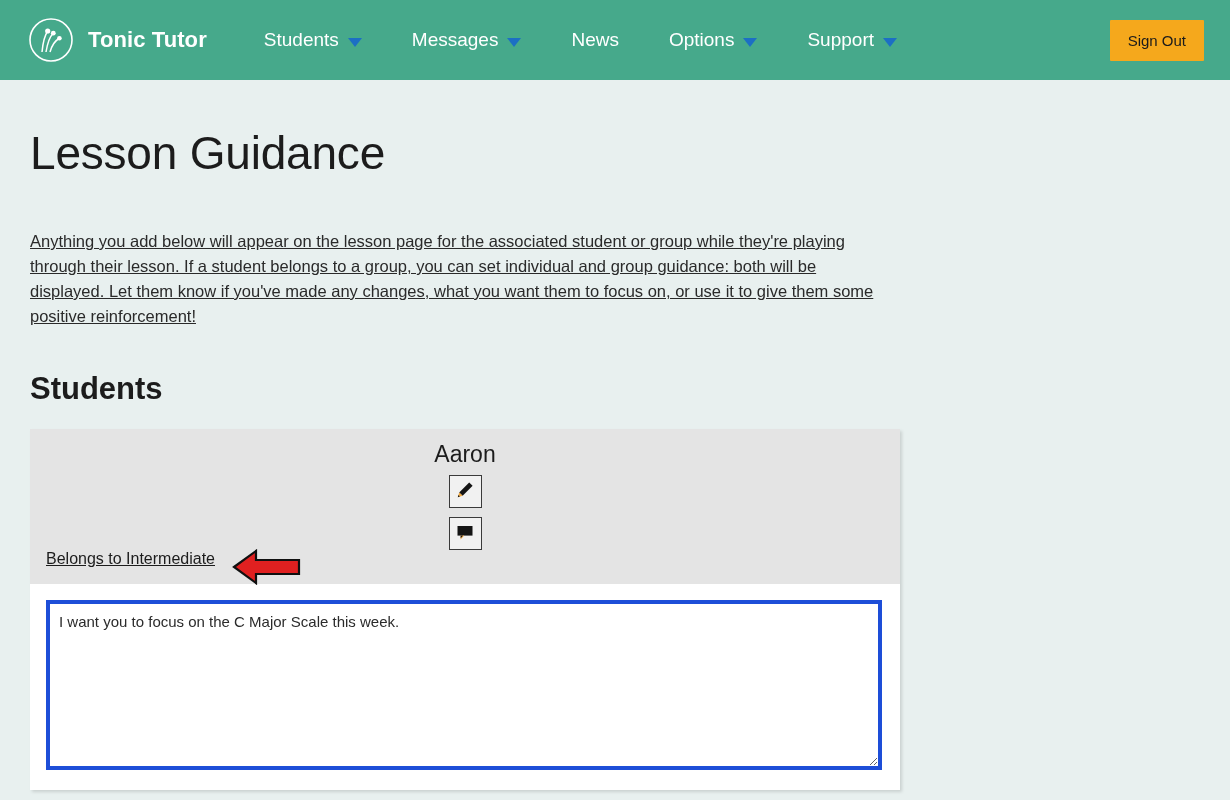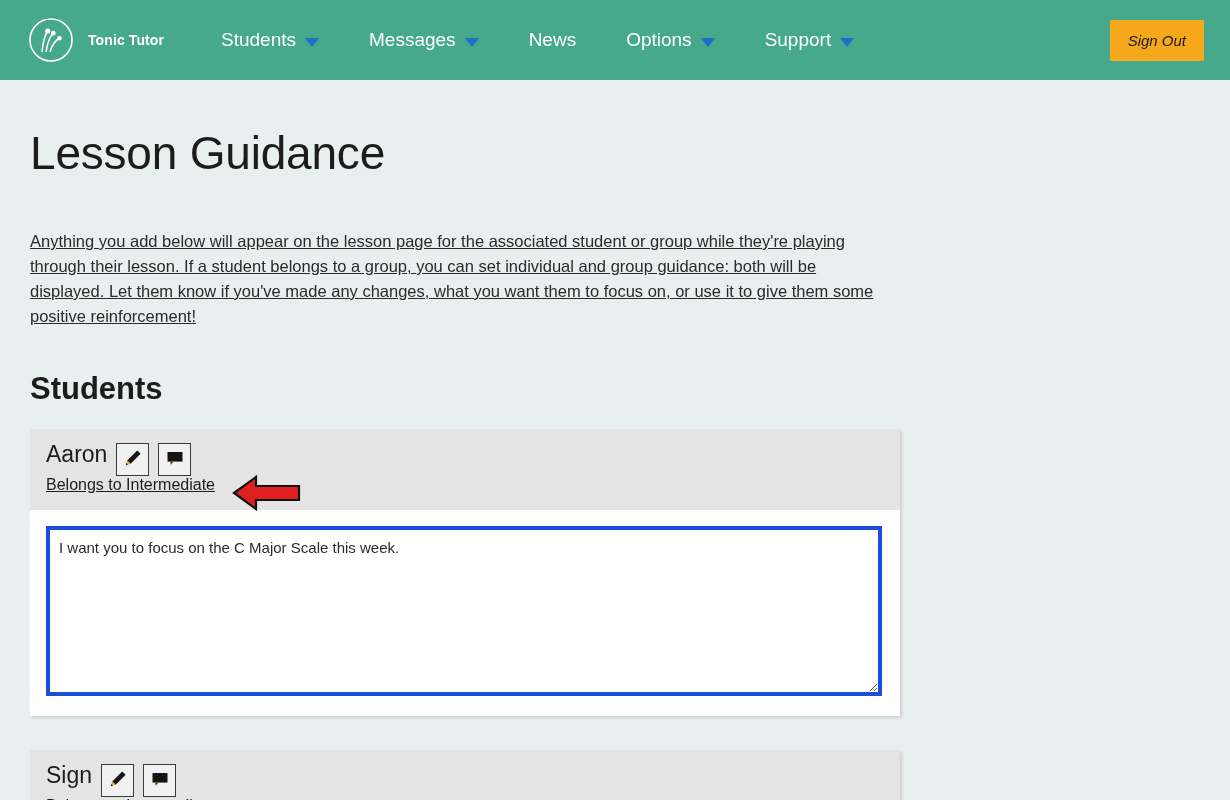--- a/index.html
+++ b/index.html
@@ -31,21 +31,21 @@
     gap: 14px;
     margin-right: 32px;
   }
   .logo {
     width: 46px;
     height: 46px;
     flex: 0 0 46px;
   }
   .brand-name {
     color: #ffffff;
-    font-size: 14px;
+    font-size: 22px;
     font-weight: bold;
     letter-spacing: .1px;
     white-space: nowrap;
   }
   .nav-items {
     display: flex;
     align-items: center;
     gap: 0px;
   }
   .nav-item {
@@ -75,21 +75,20 @@
     background: #f5a81c;
     color: #1b1b1b;
     border: none;
     font-family: "Liberation Sans", sans-serif;
     font-size: 15px;
     padding: 0 18px;
     height: 41px;
     line-height: 41px;
     cursor: pointer;
     border-radius: 1px;
-    font-style: italic;
   }
 
   
   .page {
     padding: 0 30px;
   }
   .page-title {
     font-size: 46px;
     font-weight: 400;
     color: #1c1c1c;
@@ -119,22 +118,23 @@
     box-shadow: 2px 2px 3px rgba(0,0,0,.13);
     margin-bottom: 34px;
   }
   .card-head {
     background: #e4e4e4;
     padding: 14px 16px 16px 16px;
     position: relative;
   }
   .name-row {
     display: flex;
-    align-items: flex-start;
+    align-items: center;
     gap: 9px;
+    flex-direction: column;
   }
   .student-name {
     font-size: 23px;
     color: #1c1c1c;
     line-height: 1;
   }
   .icon-btn {
     width: 33px;
     height: 33px;
     background: #f1f1f1;

